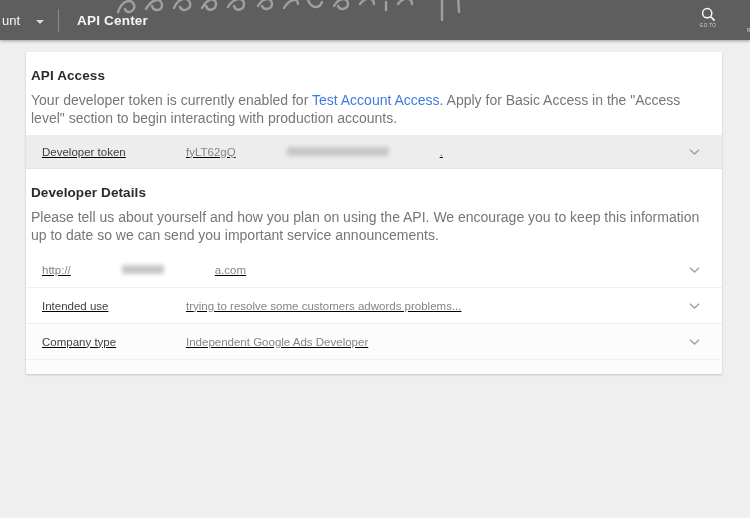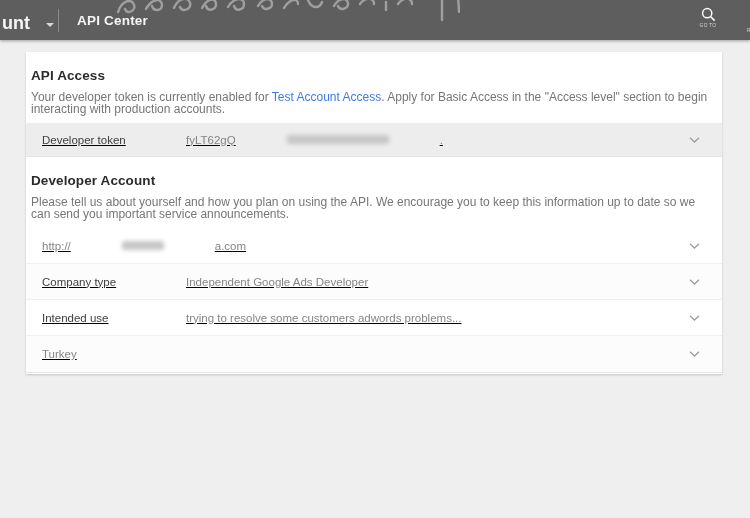--- a/index.html
+++ b/index.html
@@ -15,21 +15,21 @@
   .appbar {
     position: absolute; top:0; left:0;
     width:750px; height:40px;
     background:#5e5e5e;
     box-shadow: 0 1px 3px rgba(0,0,0,.35);
     overflow: hidden;
     z-index: 10;
   }
   .account-menu {
     position:absolute; left:2px; top:13px;
-    color:#f5f5f5; font-size:18px; font-weight:bold;
+    color:#f5f5f5; font-size:13px; font-weight:normal;
     display:flex; align-items:center; gap:16px;
     cursor:pointer;
   }
   .caret-down {
     width:0; height:0; margin-top:2px;
     border-left:4px solid transparent;
     border-right:4px solid transparent;
     border-top:4px solid #d8d8d8;
   }
   .appbar-divider {
@@ -69,21 +69,21 @@
     box-shadow: 0 1px 2px rgba(0,0,0,.18);
     overflow:hidden;
   }
   .section-heading {
     margin:16px 6px 0 5px;
     font-size:13.5px; font-weight:bold; color:#2b2b2b;
     letter-spacing:.1px;
   }
   .section-desc {
     margin:8px 8px 0 5px;
-    font-size:12px; color:#767676; line-height:12px;
+    font-size:14px; color:#767676; line-height:18px;
   }
   .section-desc .inline-link { color:#3e7ae2; text-decoration:none; cursor:pointer; }
 
   .settings-table { margin-top:8px; border-bottom:1px solid #e4e4e4;text-decoration:underline; }
   .settings-table.first { margin-top:8px; }
   .row {
     position:relative;
     display:flex; align-items:center;
     padding:0 16px;
     background:#ffffff;
@@ -168,52 +168,52 @@
           <span>fyLT62gQ</span>
           <span class="redacted-blur" style="width: 102px;"></span>
           <span>.</span>
         </div>
         <span class="chevron"><svg width="11" height="6" viewBox="0 0 11 6">
             <polyline points="1,0.8 5.5,5 10,0.8" stroke="#9e9e9e" stroke-width="1.3" fill="none"></polyline>
           </svg></span>
       </div>
     </div>
 
-  <div class="section-heading">Developer Account</div>
+  <div class="section-heading">Developer Details</div>
   <p class="section-desc">Please tell us about yourself and how you plan on using the API. We encourage you to keep this information up to date so we can send you important service announcements.</p>
 
   <div class="settings-table" id="developer-details-table">
       <div class="row h36">
         <div class="row-value">
           <span>http://</span>
           <span class="redacted-blur" style="width: 42px;"></span>
           <span>a.com</span>
         </div>
         <span class="chevron"><svg width="11" height="6" viewBox="0 0 11 6">
             <polyline points="1,0.8 5.5,5 10,0.8" stroke="#9e9e9e" stroke-width="1.3" fill="none"></polyline>
           </svg></span>
       </div>
+      <div class="row h36">
+        <div class="row-label">Intended use</div>
+        <div class="row-value">
+          <span>trying to resolve some customers adwords problems...</span>
+        </div>
+        <span class="chevron"><svg width="11" height="6" viewBox="0 0 11 6">
+            <polyline points="1,0.8 5.5,5 10,0.8" stroke="#9e9e9e" stroke-width="1.3" fill="none"></polyline>
+          </svg></span>
+      </div>
       <div class="row h36 bg-faint">
         <div class="row-label">Company type</div>
         <div class="row-value">
           <span>Independent Google Ads Developer</span>
         </div>
         <span class="chevron"><svg width="11" height="6" viewBox="0 0 11 6">
             <polyline points="1,0.8 5.5,5 10,0.8" stroke="#9e9e9e" stroke-width="1.3" fill="none"></polyline>
           </svg></span>
       </div>
-      <div class="row h36">
-        <div class="row-label">Intended use</div>
-        <div class="row-value">
-          <span>trying to resolve some customers adwords problems...</span>
-        </div>
-        <span class="chevron"><svg width="11" height="6" viewBox="0 0 11 6">
-            <polyline points="1,0.8 5.5,5 10,0.8" stroke="#9e9e9e" stroke-width="1.3" fill="none"></polyline>
-          </svg></span>
-      </div>
       <div class="row h36 bg-faint">
         <div class="row-value">
           <span>Turkey</span>
         </div>
         <span class="chevron"><svg width="11" height="6" viewBox="0 0 11 6">
             <polyline points="1,0.8 5.5,5 10,0.8" stroke="#9e9e9e" stroke-width="1.3" fill="none"></polyline>
           </svg></span>
       </div>
     </div>
 

